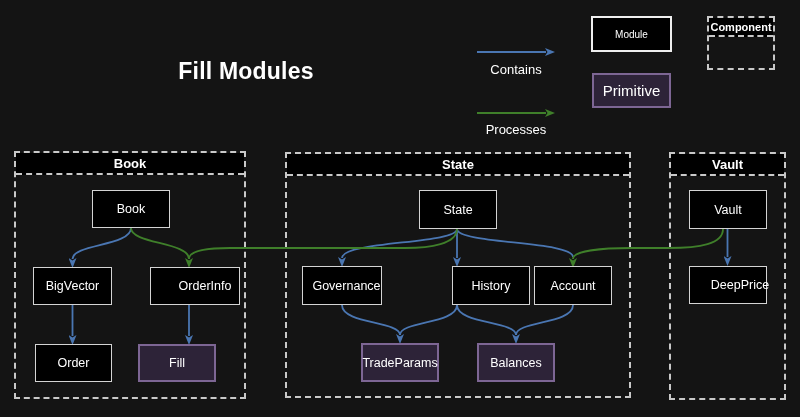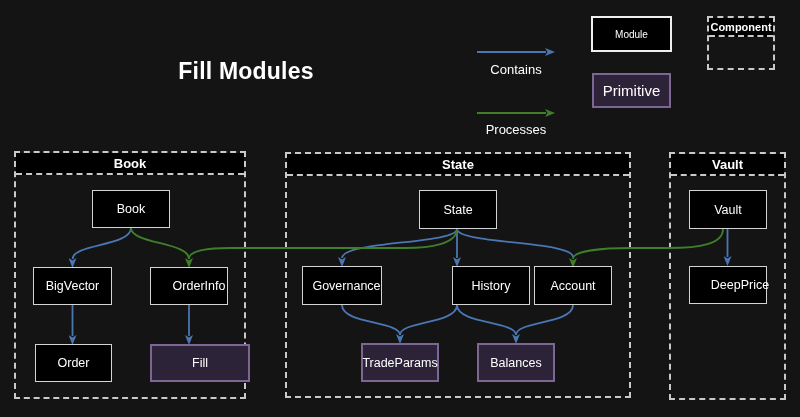--- a/index.html
+++ b/index.html
@@ -115,23 +115,23 @@
     <path class="e-blue" d="M573,305 C573,324 516,321 516,335"></path>
     <path class="e-blue" d="M727.5,229 L727.5,257" marker-end="url(#ab)"></path>
 
     <path class="e-green" d="M131,228 C131,244 189,242 189,259"></path>
     <path class="e-green" d="M457,229 C457,244 430,248 405,248 L230,248 C205,248 189,251 189,259" marker-end="url(#ag)"></path>
     <path class="e-green" d="M723,229 C723,244 700,248 668,248 L632,248 C600,248 573,251 573,259" marker-end="url(#ag)"></path>
   </svg>
 
   <div class="abs node" style="left:92px;top:190px;width:78px;height:38px;">Book</div>
   <div class="abs node" style="left:33px;top:267px;width:79px;height:38px;">BigVector</div>
-  <div class="abs node" style="left:150px;top:267px;width:78px;height:38px;padding-left:20px;">OrderInfo</div>
+  <div class="abs node" style="left:150px;top:267px;width:90px;height:38px;padding-left:20px;">OrderInfo</div>
   <div class="abs node" style="left:35px;top:344px;width:77px;height:38px;">Order</div>
-  <div class="abs node primitive" style="left:150px;top:344px;width:100px;height:38px;">Fill</div>
+  <div class="abs node primitive" style="left:138px;top:344px;width:78px;height:38px;">Fill</div>
 
   <div class="abs node" style="left:419px;top:190px;width:78px;height:39px;">State</div>
   <div class="abs node" style="left:302px;top:266px;width:80px;height:39px;padding-left:9px;">Governance</div>
   <div class="abs node" style="left:419px;top:266px;width:78px;height:39px;margin-left:33px;">History</div>
   <div class="abs node" style="left:534px;top:266px;width:78px;height:39px;">Account</div>
   <div class="abs node primitive" style="left:477px;top:343px;width:78px;height:39px;">Balances</div>
   <div class="abs node primitive" style="left:361px;top:343px;width:78px;height:39px;">TradeParams</div>
 
   <div class="abs node" style="left:689px;top:190px;width:78px;height:39px;">Vault</div>
   <div class="abs node" style="left:689px;top:266px;width:78px;height:38px;padding-left:24px;">DeepPrice</div>

